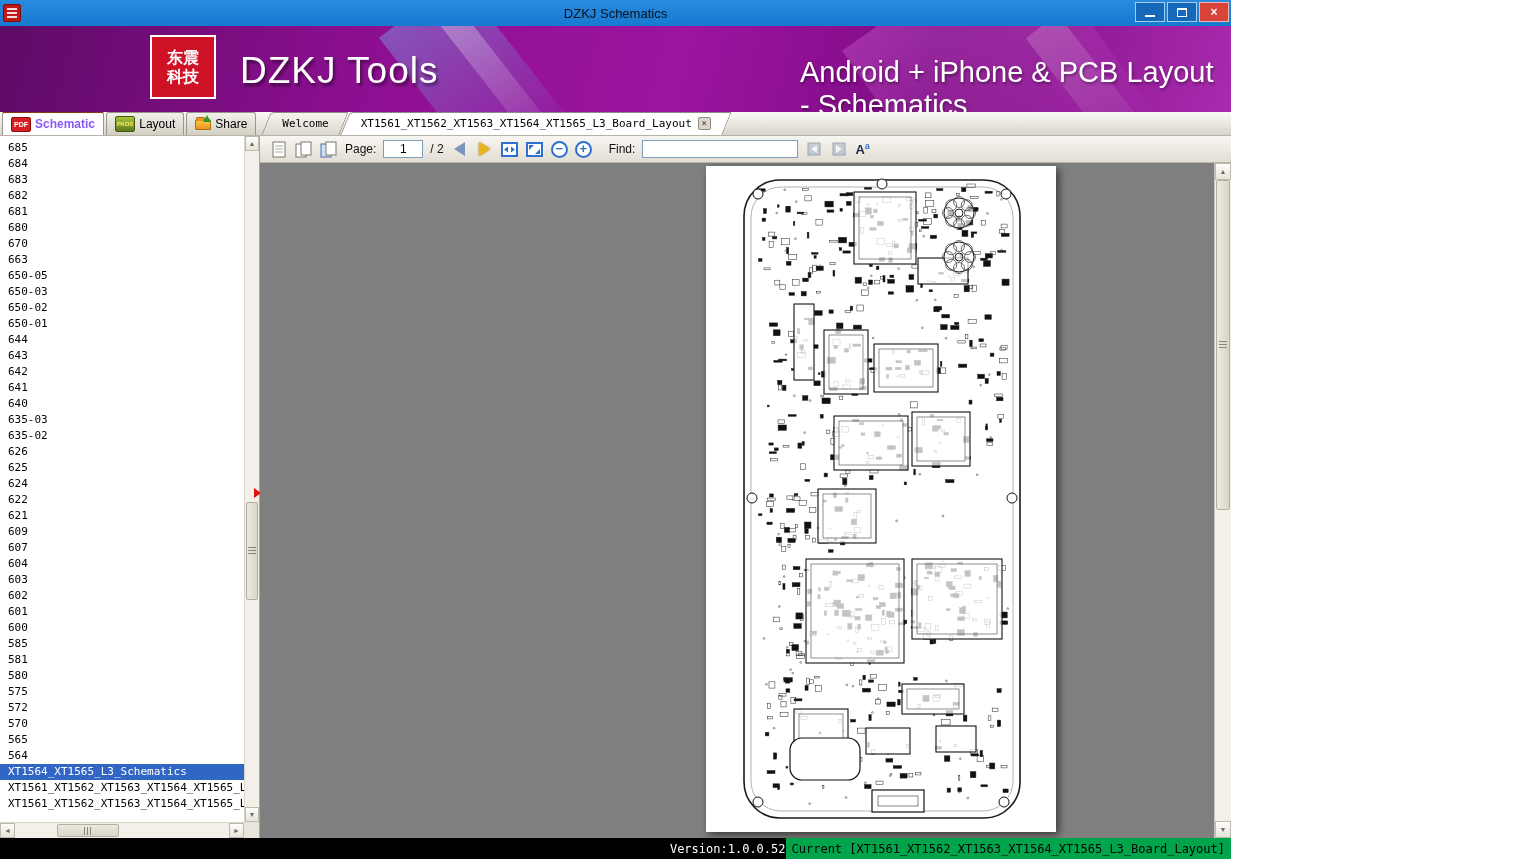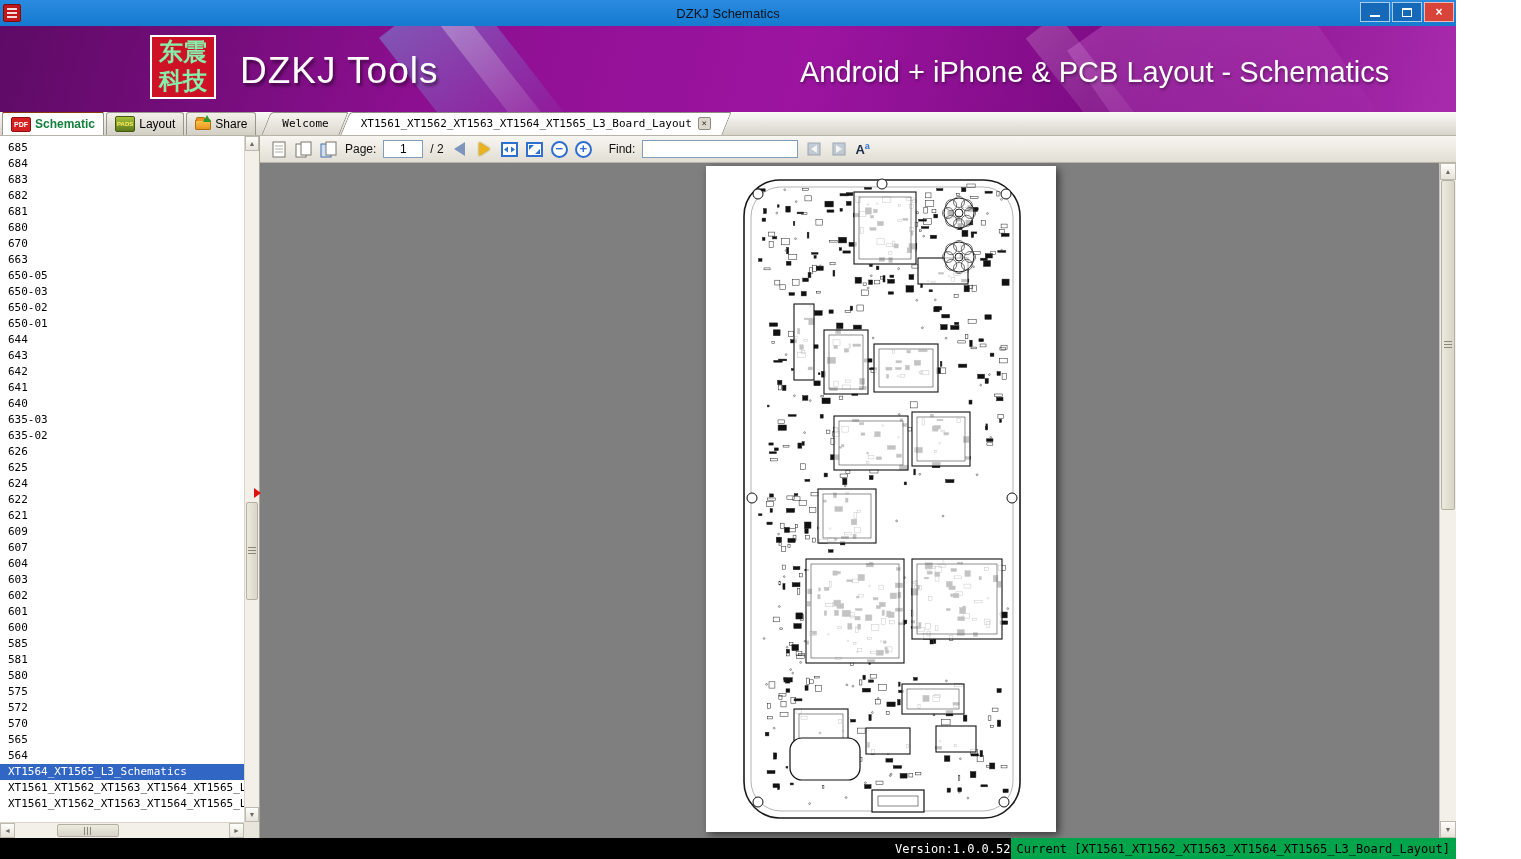--- a/index.html
+++ b/index.html
@@ -1,17 +1,17 @@
 <!DOCTYPE html>
 <html><head>
 <meta charset="utf-8">
 <style>
   * { margin:0; padding:0; box-sizing:border-box; }
   html,body { width:1521px; height:859px; overflow:hidden; font-family:"Liberation Sans", sans-serif; }
-  .app { width:1456px; height:859px; display:flex; flex-direction:column; background:#d6d2c9; }
+  .app { width:1231px; height:859px; display:flex; flex-direction:column; background:#d6d2c9; }
 
   
   .titlebar { height:26px; background:linear-gradient(#2a8ade,#157ad0); position:relative; display:flex; align-items:center; flex:0 0 auto; }
   .app-icon { width:18px; height:18px; margin-left:3px; background:#c01818; border:1px solid #7a0d0d; border-radius:2px; position:relative; }
   .app-icon::after { content:""; position:absolute; left:3px; top:3px; width:10px; height:10px; background:
      repeating-linear-gradient(to bottom, #fff 0 2px, transparent 2px 4px); opacity:.85; }
   .titlebar .title { position:absolute; left:0; right:0; text-align:center; font-size:13px; color:#08121c; }
   .win-controls { position:absolute; right:2px; top:2px; display:flex; gap:2px; }
   .win-btn { width:30px; height:20px; display:flex; align-items:center; justify-content:center;
      background:#1569b8; border:1px solid #a8cdea; color:#fff; font-size:12px; line-height:1; cursor:default; }
@@ -25,36 +25,36 @@
   .streak { position:absolute; pointer-events:none; }
   .s1 { left:430px; top:-40px; width:100px; height:200px; transform:rotate(-38deg);
         background:linear-gradient(rgba(120,210,255,.35), rgba(120,210,255,0)); }
   .s2 { left:495px; top:-30px; width:26px; height:190px; transform:rotate(-38deg);
         background:linear-gradient(rgba(255,255,255,.30), rgba(255,255,255,0)); }
   .s3 { right:120px; top:-60px; width:220px; height:240px; transform:rotate(-35deg);
         background:linear-gradient(rgba(255,160,255,.22), rgba(255,160,255,0)); }
   .s4 { left:1080px; top:-20px; width:40px; height:190px; transform:rotate(-38deg);
         background:linear-gradient(rgba(255,255,255,.18), rgba(255,255,255,0)); }
   .logo-box { position:absolute; left:150px; top:9px; width:66px; height:64px; background:#cf1126;
-     border:2px solid #fff; color:#86efac; font-weight:bold; font-size:24px; line-height:1.2;
+     border:2px solid #fff; color:#ffffff; font-weight:bold; font-size:16px; line-height:1.2;
      display:flex; flex-direction:column; align-items:center; justify-content:center; text-align:center; }
   .brand { position:absolute; left:240px; top:24px; font-size:37px; font-weight:normal; color:#fff;
      letter-spacing:1px; text-shadow:2px 3px 3px rgba(0,0,0,.45); }
   .tagline { position:absolute; left:800px; top:30px; font-size:29px; color:#fff;
      text-shadow:1px 2px 3px rgba(0,0,0,.4); }
 
   
   .tabrow { height:24px; flex:0 0 auto; background:linear-gradient(#fbfaf7,#d8d4cb);
      border-bottom:1px solid #b7b3a7; display:flex; align-items:flex-end; }
   .tool-tabs { display:flex; align-items:flex-end; }
   .tool-tab { display:flex; align-items:center; gap:4px; height:23px; padding:0 8px; margin-left:2px;
      font-size:12px; border:1px solid #9a968c; border-bottom:none; border-radius:3px 3px 0 0;
      background:linear-gradient(#f2f0ea,#d3cfc5); white-space:nowrap; }
   .tool-tab.active { background:#fff; border-top:2px solid #8b3a10; height:24px; }
-  .tool-tab.active .tab-label { color:#15803d; font-weight:bold; }
+  .tool-tab.active .tab-label { color:#8b5cf6; font-weight:bold; }
   .pdf-icon { background:#d42020; color:#fff; font-size:7px; font-weight:bold; padding:3px 2px;
      border-radius:2px; border:1px solid #8e0d0d; line-height:1; }
   .pads-icon { background:linear-gradient(#a8c23a,#5d7a1d); color:#ffef60; font-size:6px; font-weight:bold;
      padding:4px 1px; border-radius:2px; border:1px solid #44570f; line-height:1; }
   .share-icon { width:16px; height:11px; background:linear-gradient(#ffc84a,#e8951d); border:1px solid #b06e12;
      border-radius:2px 2px 1px 1px; position:relative; display:inline-block; }
   .share-icon::before { content:""; position:absolute; left:0; top:-3px; width:7px; height:3px;
      background:#e8951d; border:1px solid #b06e12; border-bottom:none; border-radius:2px 2px 0 0; }
   .share-arrow { position:absolute; right:-1px; top:-5px; width:0; height:0;
      border-left:4px solid transparent; border-right:4px solid transparent; border-bottom:7px solid #2b9a2b; }

